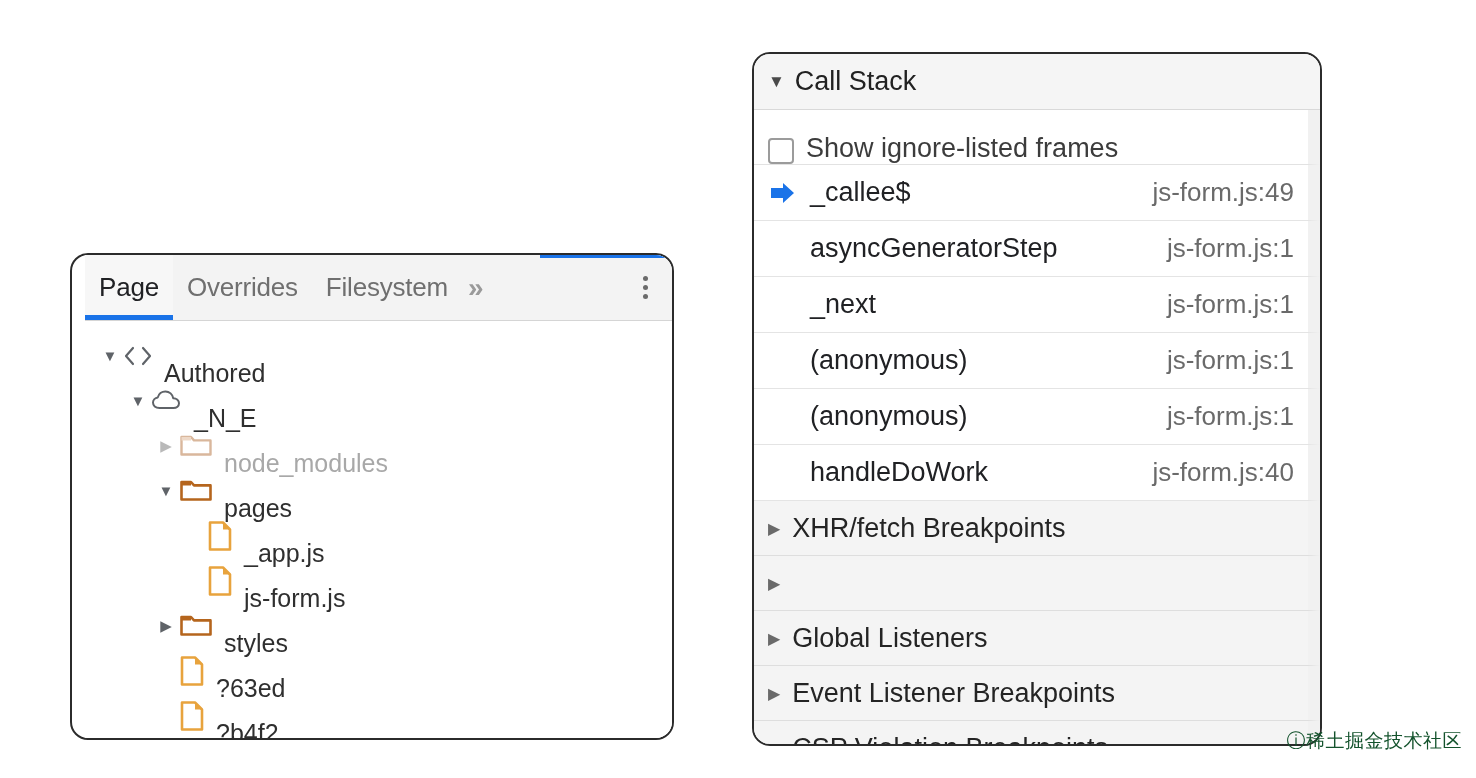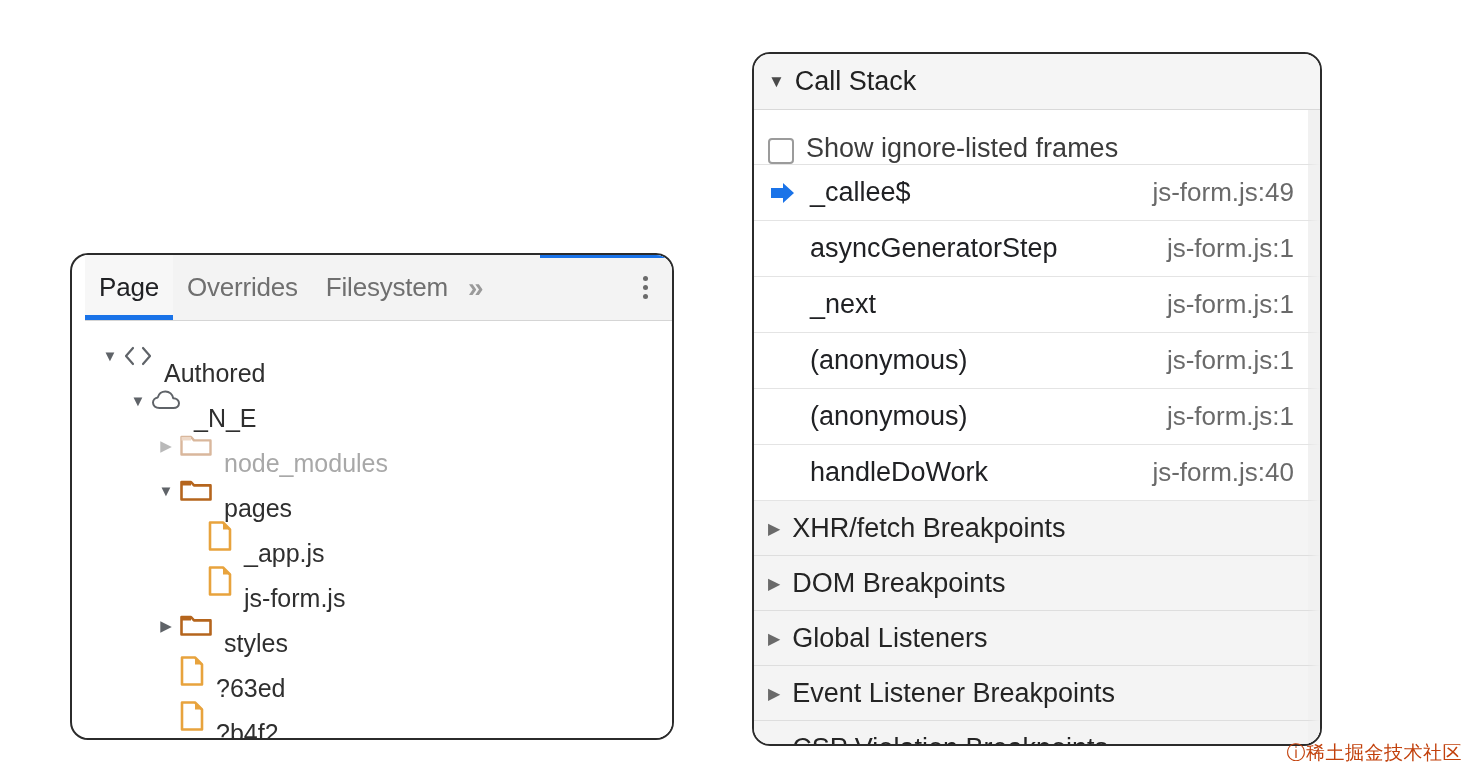--- a/index.html
+++ b/index.html
@@ -241,23 +241,23 @@
   .cs-section .tri {
     font-size: 16px;
     color: #6a6a6a;
     margin-right: 12px;
   }
 
   
   #watermark {
     position: absolute;
     right: 14px;
-    bottom: 12px;
+    bottom: 24px;
     font-size: 19px;
-    color: #c2410c;
+    color: #14532d;
     white-space: nowrap;
     letter-spacing: 0.5px;
   }
 </style>
 </head>
 <body>
 
 <div id="screen">
 
   <div id="sources-panel">
@@ -442,21 +442,20 @@
       <span class="cs-fname">handleDoWork</span>
       <span class="cs-floc">js-form.js:40</span>
     </div>
 
     <div class="cs-section">
       <span class="tri">▶</span>
       <span>XHR/fetch Breakpoints</span>
     </div>
     <div class="cs-section">
       <span class="tri">▶</span>
-      <span>DOM Breakpoints</span>
     </div>
     <div class="cs-section">
       <span class="tri">▶</span>
       <span>Global Listeners</span>
     </div>
     <div class="cs-section">
       <span class="tri">▶</span>
       <span>Event Listener Breakpoints</span>
     </div>
     <div class="cs-section">

